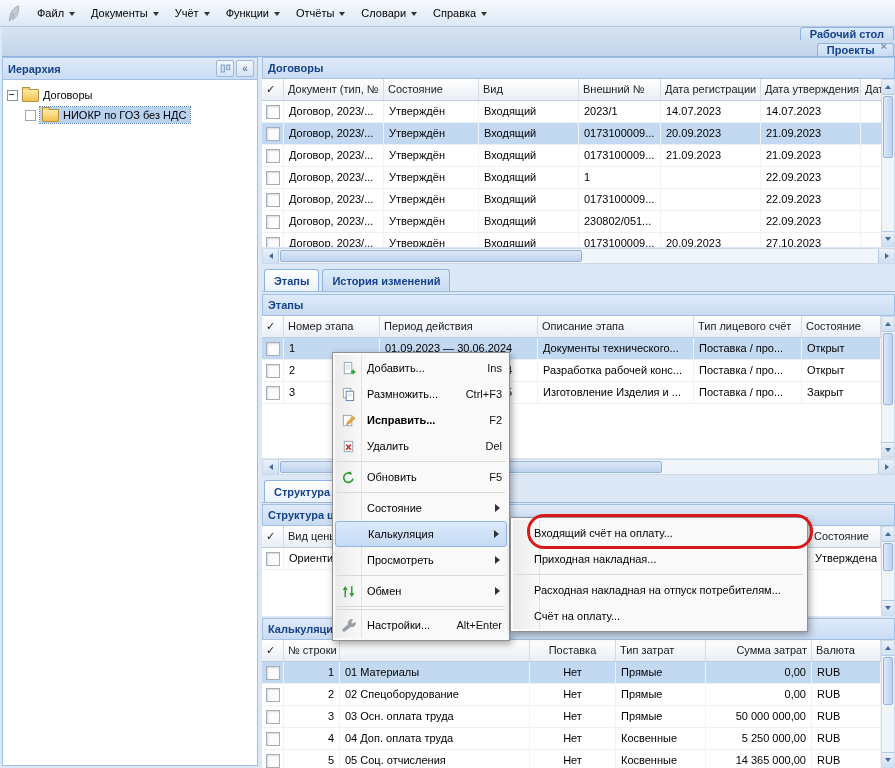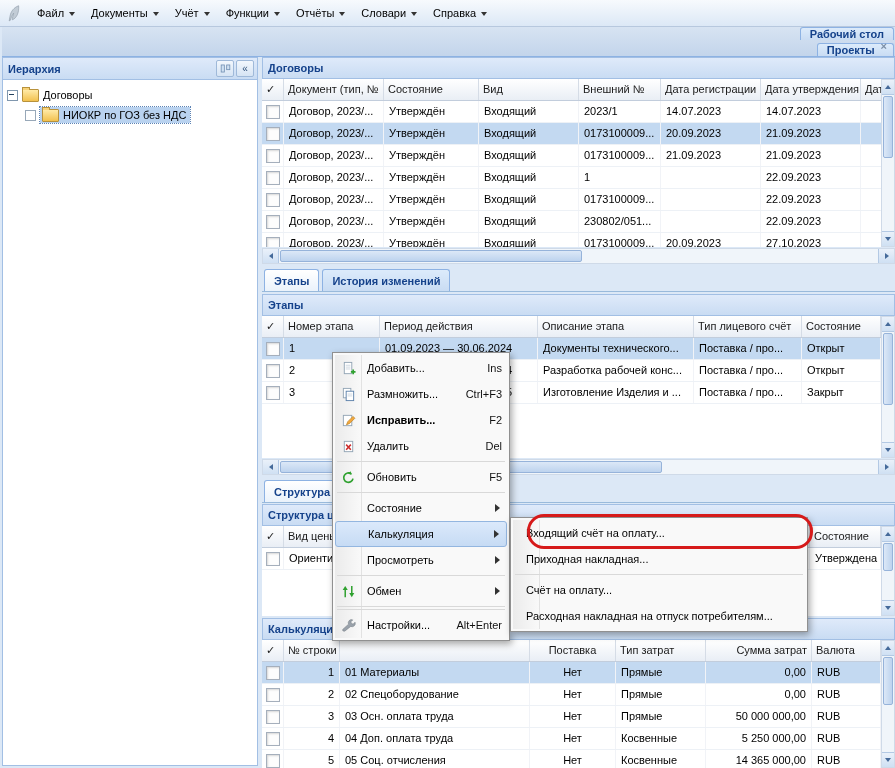--- a/index.html
+++ b/index.html
@@ -97,21 +97,21 @@
   .mi .ico{width:20px;height:16px;flex:none;display:flex;align-items:center;justify-content:center;}
   .ico svg{width:15px;height:15px;}
   .mi .lbl{margin-left:9px;}
   .mi .sc{margin-left:auto;padding-left:10px;color:#111;}
   .mi .subarr{margin-left:auto;width:0;height:0;border-top:4px solid transparent;
     border-bottom:4px solid transparent;border-left:5px solid #333;margin-right:2px;}
   .mi.bold .lbl{font-weight:bold;}
   .mi.hl{background:linear-gradient(#dbe9fb,#c6dbf4);border:1px solid #93b6e0;border-radius:3px;}
   .msep{position:relative;z-index:1;height:1px;background:#d9d9d9;margin:2px 2px;}
   .smenu{width:298px;}
-  .smenu .mi .lbl{margin-left:10px;}
+  .smenu .mi .lbl{margin-left:18px;}
 
   
   .annotation{position:absolute;left:527px;top:514px;width:286px;height:35px;box-sizing:border-box;
     border:3px solid #d61a1a;border-radius:17px;z-index:60;pointer-events:none;}
 </style>
 </head>
 <body>
 
 <div class="app">
 
@@ -601,20 +601,20 @@
     </div>
   <div id="submenu" class="cmenu smenu" style="left:510px;top:517px">
       <div class="mi">
         <span class="lbl">Входящий счёт на оплату...</span>
       </div>
       <div class="mi">
         <span class="lbl">Приходная накладная...</span>
       </div>
       <div class="msep"></div>
       <div class="mi">
+        <span class="lbl">Расходная накладная на отпуск потребителям...</span>
+      </div>
+      <div class="mi">
         <span class="lbl">Счёт на оплату...</span>
-      </div>
-      <div class="mi">
-        <span class="lbl">Расходная накладная на отпуск потребителям...</span>
       </div>
     </div>
   <div class="annotation"></div>
 </div>
 
 </body></html>

